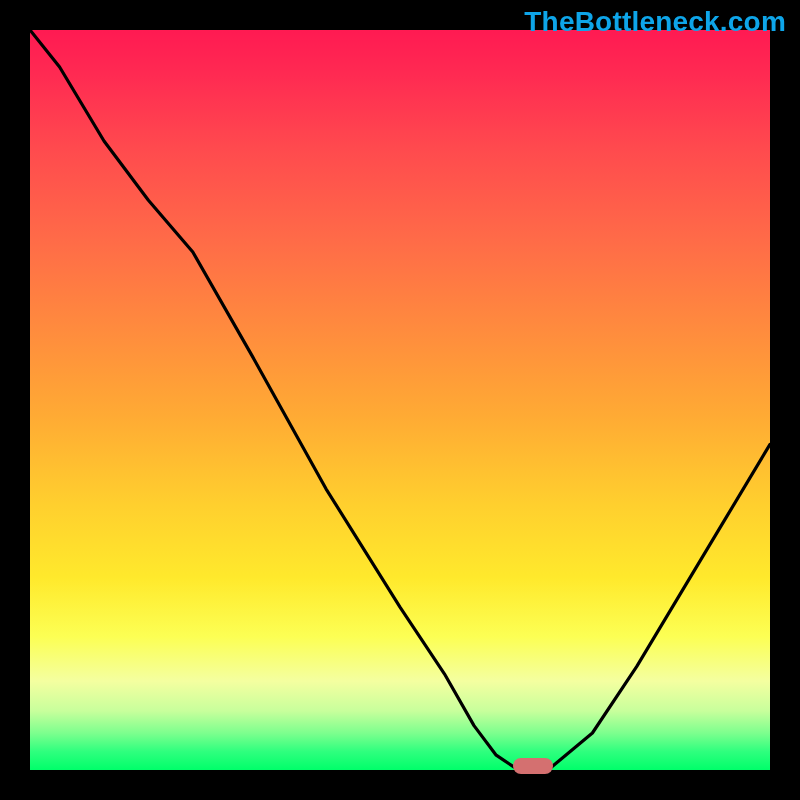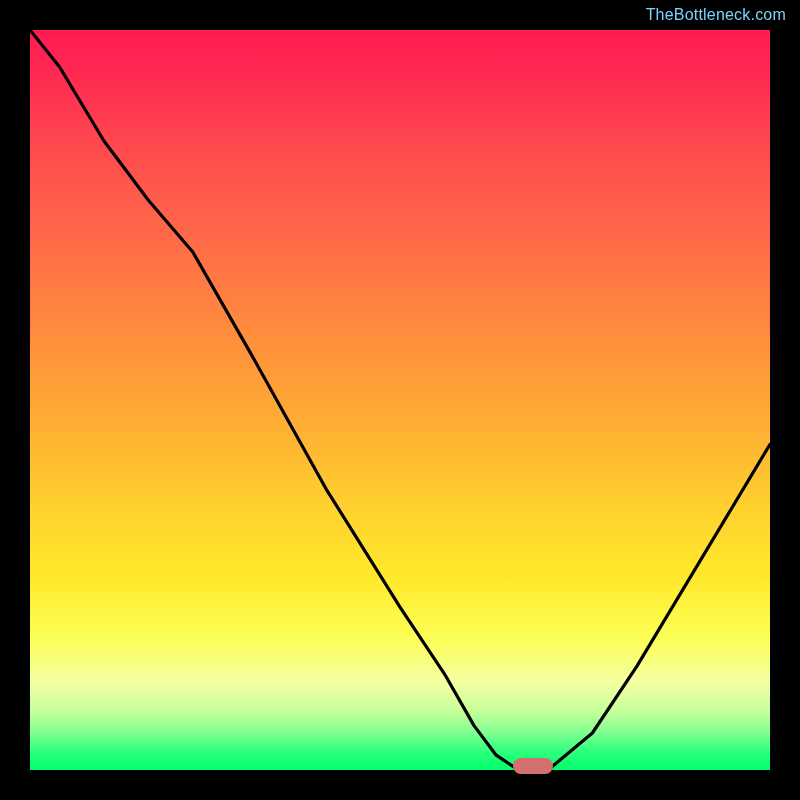--- a/index.html
+++ b/index.html
@@ -8,23 +8,23 @@
     width: 800px;
     height: 800px;
     background: #000;
     position: relative;
     font-family: Arial, Helvetica, sans-serif;
   }
   .watermark {
     position: absolute;
     top: 6px;
     right: 14px;
-    font-size: 16px;
-    font-weight: 400;
-    color: #7dd3fc;
+    font-size: 28px;
+    font-weight: 700;
+    color: #0ea5e9;
     z-index: 50;
     letter-spacing: 0.2px;
   }
   .plot-area {
     position: absolute;
     left: 30px;
     top: 30px;
     width: 740px;
     height: 740px;
     background: linear-gradient(

